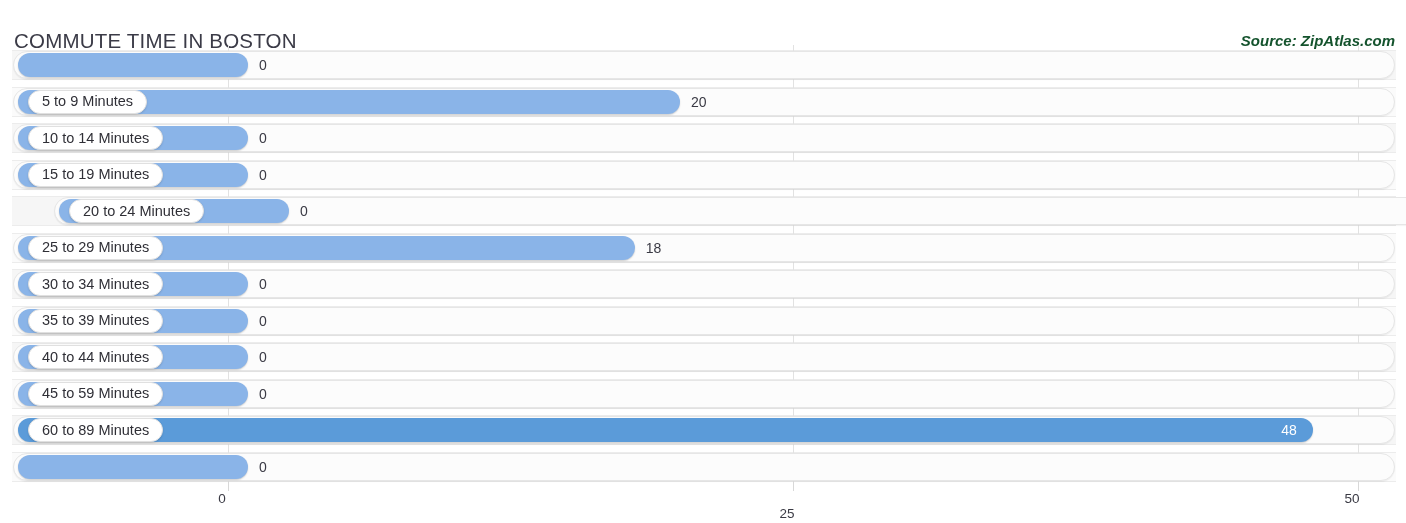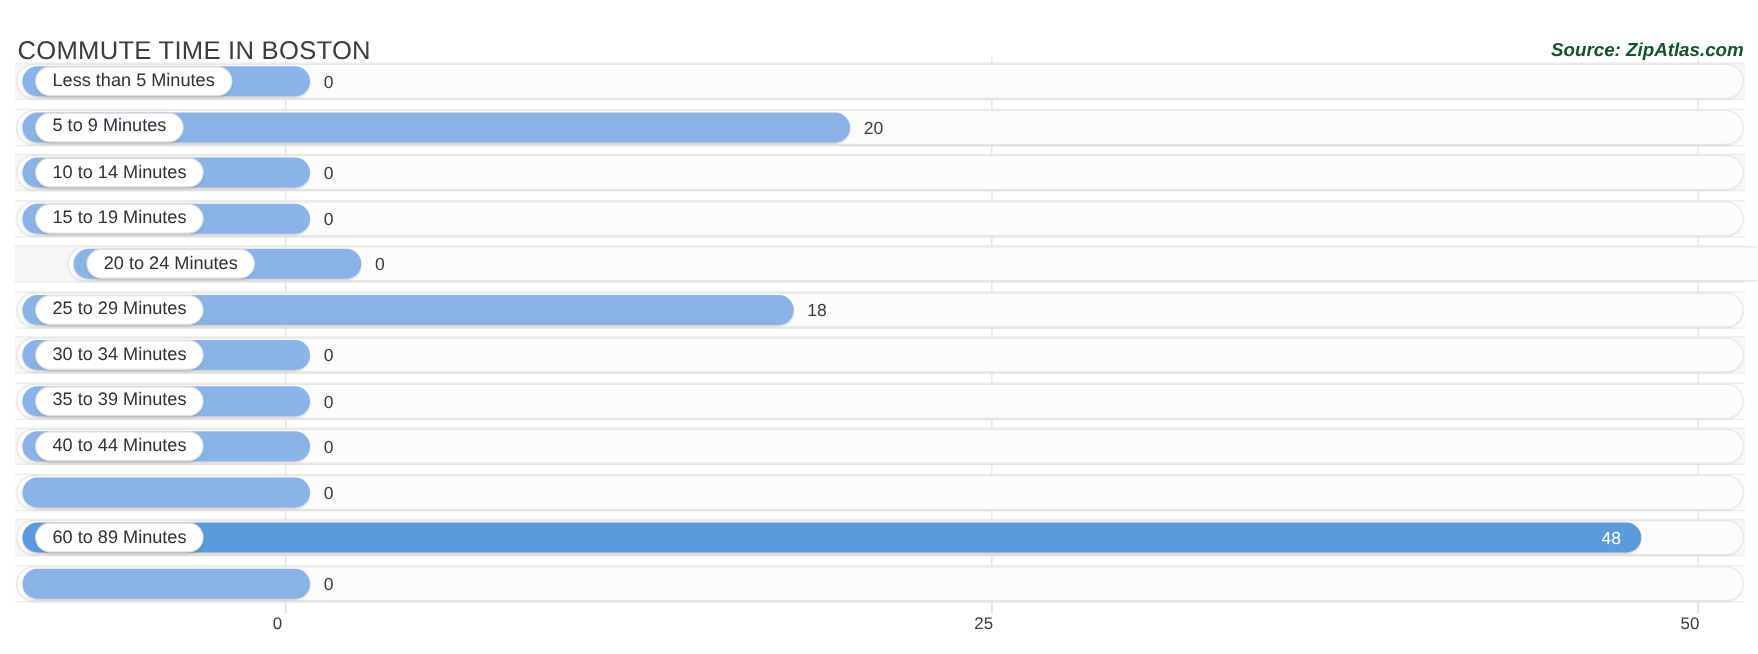--- a/index.html
+++ b/index.html
@@ -177,23 +177,20 @@
     </div>
   <div id="grid">
       <div class="gridline" style="left: 228px;"></div>
       <div class="gridline" style="left: 793px;"></div>
       <div class="gridline" style="left: 1358px;"></div>
     </div>
   <div id="rows">
       <div class="bar-row" style="top: 5px;">
         <div class="track"></div>
         <div class="bar" style="width: 230px;"></div>
-        <div class="label-capsule">
-          <span>Less than 5 Minutes</span>
-        </div>
         <div class="value-out" style="left: 259px;">0</div>
       </div>
       <div class="bar-row" style="top: 41.5px;">
         <div class="track"></div>
         <div class="bar" style="width: 662px;"></div>
         <div class="label-capsule">
           <span>5 to 9 Minutes</span>
         </div>
         <div class="value-out" style="left: 691px;">20</div>
       </div>
@@ -249,20 +246,23 @@
         <div class="track"></div>
         <div class="bar" style="width: 230px;"></div>
         <div class="label-capsule">
           <span>40 to 44 Minutes</span>
         </div>
         <div class="value-out" style="left: 259px;">0</div>
       </div>
       <div class="bar-row" style="top: 333.5px;">
         <div class="track"></div>
         <div class="bar" style="width: 230px;"></div>
+        <div class="label-capsule">
+          <span>45 to 59 Minutes</span>
+        </div>
         <div class="value-out" style="left: 259px;">0</div>
       </div>
       <div class="bar-row" style="top: 370px;">
         <div class="track"></div>
         <div class="bar dark" style="width: 1294.8px;"></div>
         <div class="label-capsule">
           <span>60 to 89 Minutes</span>
         </div>
         <div class="value-in" style="left: 1260.8px; width: 36px;">48</div>
       </div>
@@ -271,16 +271,16 @@
         <div class="bar" style="width: 230px;"></div>
         <div class="value-out" style="left: 259px;">0</div>
       </div>
     </div>
 </div>
 
 <div id="axis">
     <div class="tick-mark" style="left: 228px;"></div>
     <div class="tick-label" style="left: 222px;">0</div>
     <div class="tick-mark" style="left: 793px;"></div>
-    <div class="tick-label" style="left: 787px;">25</div>
+    <div class="tick-label" style="left: 787px; margin-top: 15px;">25</div>
     <div class="tick-mark" style="left: 1358px;"></div>
     <div class="tick-label" style="left: 1352px;">50</div>
   </div>
 
 </body></html>

